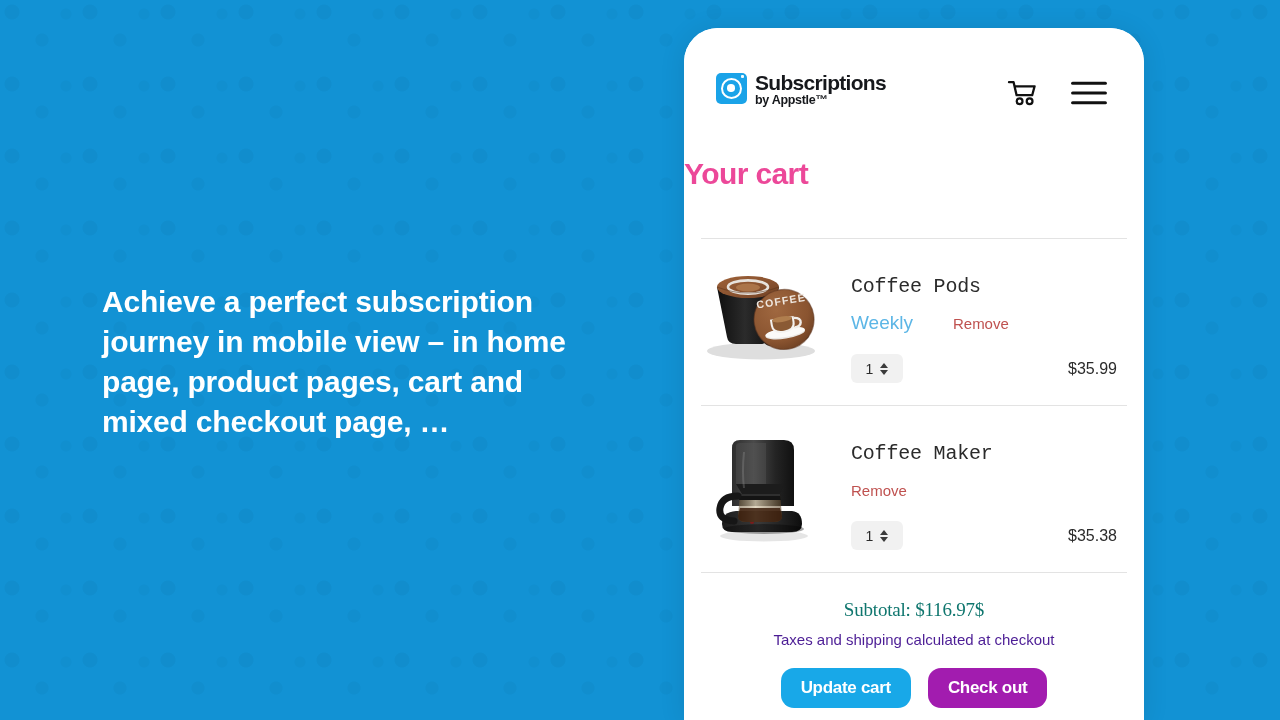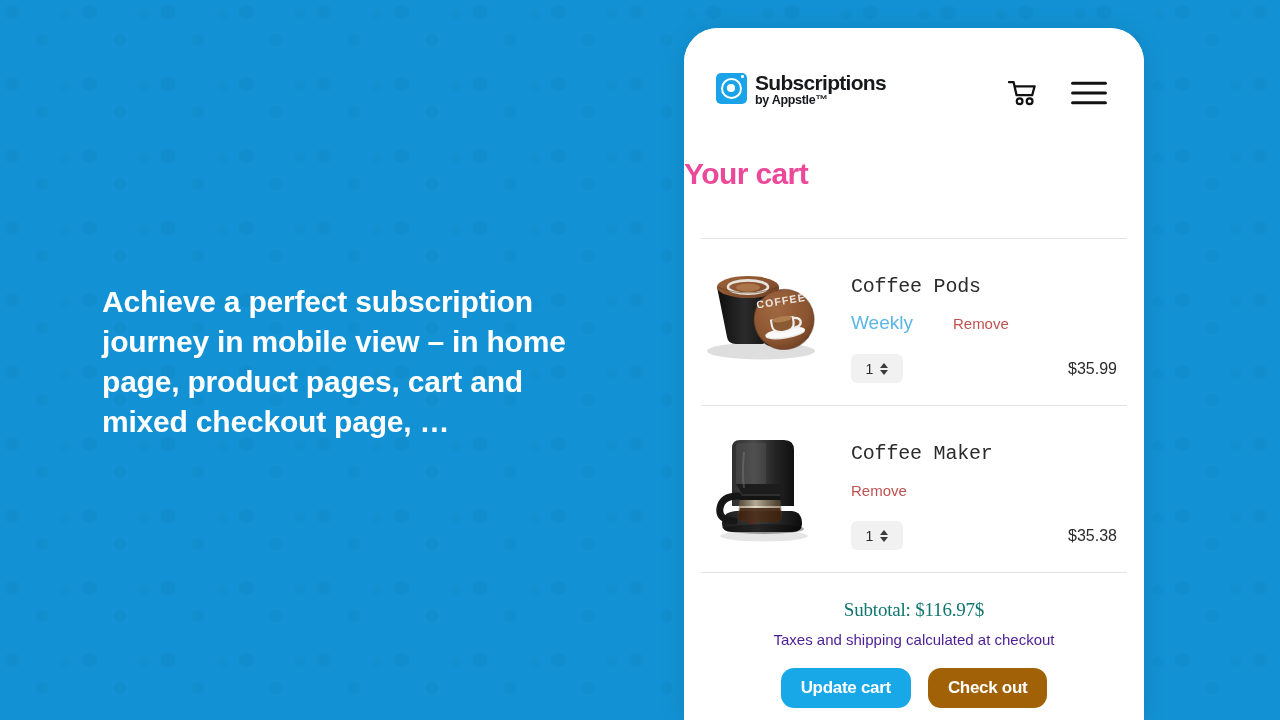--- a/index.html
+++ b/index.html
@@ -272,21 +272,21 @@
     cursor: pointer;
     font-family: "Liberation Sans", sans-serif;
     font-size: 17px;
     font-weight: 700;
     letter-spacing: -0.3px;
     padding: 0 20px;
     height: 40px;
     border-radius: 13px;
   }
   .btn-update { background: #18a8e8; color: #ffffff; }
-  .btn-checkout { background: #a16207; color: #ffffff; }
+  .btn-checkout { background: #a21caf; color: #ffffff; }
 
   
   .art { display: block; }
 </style>
 </head>
 <body>
 
 <div id="backdrop"></div>
 
 <div id="marketing">

